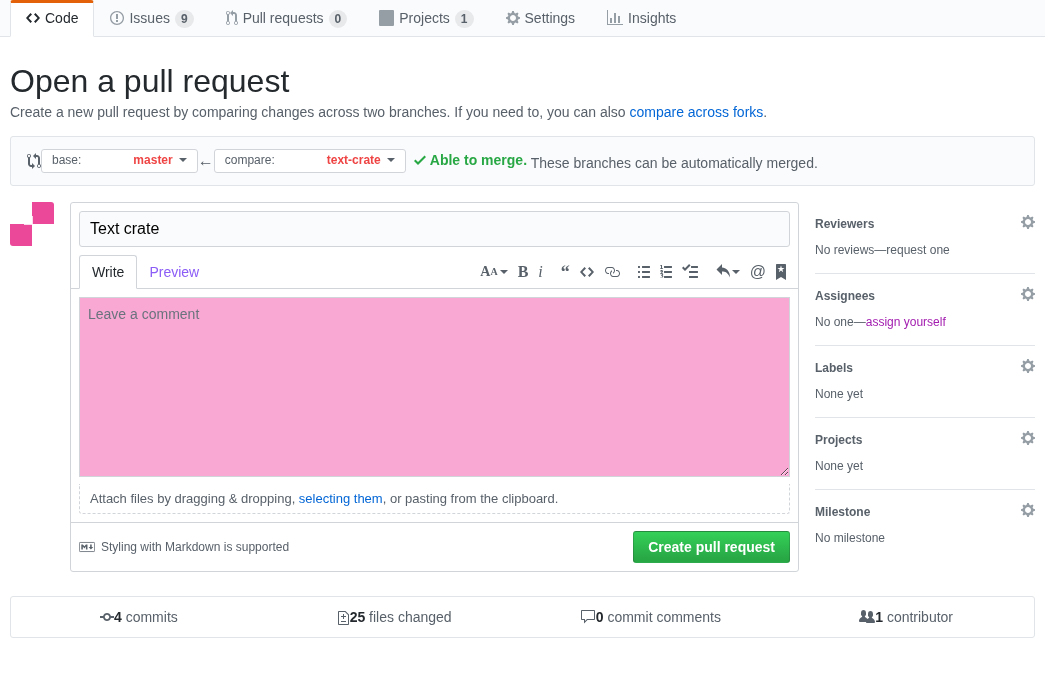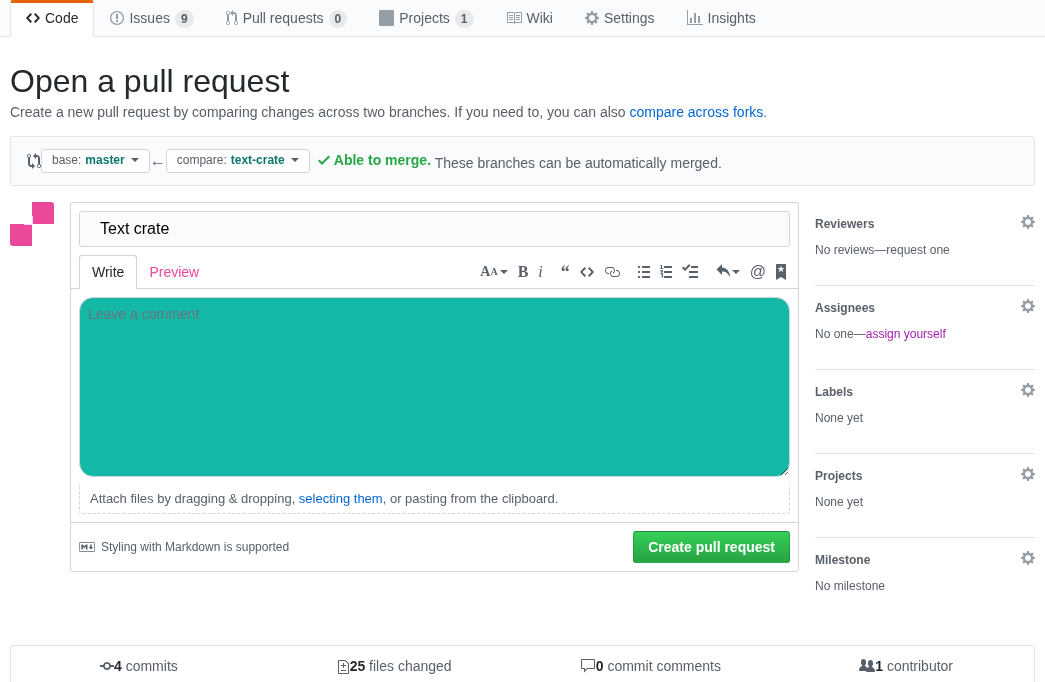--- a/index.html
+++ b/index.html
@@ -71,21 +71,21 @@
     border: 1px solid #d1d5da;
     border-radius: 3px;
     padding: 3px 10px 5px;
     font-size: 12px;
     color: #586069;
     cursor: pointer;
     display: inline-flex;
     align-items: center;
     gap: 4px;
   }
-  .range-btn strong { color: #0f766e; font-weight: 600; }
+  .range-btn strong { color: #ef4444; font-weight: 600; margin-left: 48px; }
   .range-arrow { color: #586069; font-size: 16px; }
   .merge-status { color: #28a745; font-weight: 600; display: inline-flex; align-items: center; gap: 4px; }
   .merge-text { color: #586069; }
 
   
   .pr-body { display: flex; gap: 16px; }
   .timeline-col { flex: 1; display: flex; gap: 16px; align-items: flex-start; min-width:0; }
   .avatar {
     width: 44px; height: 44px; border-radius: 3px;
     background:
@@ -97,38 +97,38 @@
   .comment-box {
     flex: 1;
     border: 1px solid #d1d5da;
     border-radius: 3px;
     position: relative;
     min-width:0;
   }
   .title-input {
     width: calc(100% - 16px);
     margin: 8px;
-    padding: 8px 20px;
+    padding: 8px 10px;
     font-size: 16px;
     border: 1px solid #d1d5da;
     border-radius: 3px;
     background: #fafbfc;
   }
 
   .editor-tabs {
     display: flex;
     align-items: center;
     border-bottom: 1px solid #d1d5da;
     padding: 0 8px;
     position: relative;
   }
   .editor-tab {
     padding: 8px 12px;
     font-size: 14px;
-    color: #ec4899;
+    color: #8b5cf6;
     cursor: pointer;
   }
   .editor-tab.selected {
     border: 1px solid #d1d5da;
     border-bottom-color: #fff;
     border-radius: 3px 3px 0 0;
     background: #fff;
     margin-bottom: -1px;
     color: #24292e;
   }
@@ -142,22 +142,22 @@
   }
   .tool-group { display: flex; gap: 10px; align-items: center; }
   .tool { cursor: pointer; fill: #586069; display:inline-flex; align-items:center; }
 
   .comment-textarea {
     width: calc(100% - 16px);
     min-height: 180px;
     margin: 8px;
     padding: 8px;
     border: 1px solid #d1d5da;
-    border-radius: 14px;
-    background: #14b8a6;
+    border-radius: 0;
+    background: #f9a8d4;
     resize: vertical;
     font-family: inherit;
     font-size: 14px;
   }
   .comment-textarea::placeholder { color: #6a737d; }
 
   .attach-hint {
     margin: -4px 8px 0;
     padding: 7px 10px;
     border: 1px dashed #d1d5da;
@@ -183,21 +183,21 @@
     color: #fff;
     font-weight: 600;
     padding: 7px 14px;
     border-radius: 3px;
     font-size: 14px;
     cursor: pointer;
   }
 
   
   .sidebar { width: 220px; flex-shrink: 0; }
-  .side-block { border-bottom: 1px solid #e1e4e8; padding: 12px 0 28px; }
+  .side-block { border-bottom: 1px solid #e1e4e8; padding: 12px 0 16px; }
   .side-block:last-child { border-bottom: none; }
   .side-head {
     display: flex; justify-content: space-between; align-items: center;
     font-size: 12px; font-weight: 600; color: #586069; margin-bottom: 10px;
   }
   .side-head .gear { cursor: pointer; }
   .side-body { font-size: 12px; color: #586069; }
   .side-body a { color: #a21caf; }
 
   .gear svg { fill: #959da5; }
@@ -250,26 +250,20 @@
       </svg>
     <span>Pull requests</span>
     <span class="counter">0</span>
   </div>
   <div class="tabnav-item">
     <svg class="icon" width="15" height="16" viewBox="0 0 15 16">
         <path d="M10 12h3V2h-3v10zm-4-2h3V2H6v8zm-4 4h3V2H2v12zm-1 1h13V1H1v14zM14 0H1a1 1 0 0 0-1 1v14a1 1 0 0 0 1 1h13a1 1 0 0 0 1-1V1a1 1 0 0 0-1-1z"></path>
       </svg>
     <span>Projects</span>
     <span class="counter">1</span>
-  </div>
-  <div class="tabnav-item">
-    <svg class="icon" width="16" height="16" viewBox="0 0 16 16">
-        <path d="M3 5h4v1H3V5zm0 3h4V7H3v1zm0 2h4V9H3v1zm11-5h-4v1h4V5zm0 2h-4v1h4V7zm0 2h-4v1h4V9zm2-6v9c0 .55-.45 1-1 1H9.5l-1 1-1-1H2c-.55 0-1-.45-1-1V3c0-.55.45-1 1-1h5.5l1 1 1-1H15c.55 0 1 .45 1 1zm-8 .5L7.5 3H2v9h6V3.5zm7-.5H9.5l-.5.5V12h6V3z"></path>
-      </svg>
-    <span>Wiki</span>
   </div>
   <div class="tabnav-item">
     <svg class="icon" width="14" height="16" viewBox="0 0 14 16">
         <path d="M14 8.77v-1.6l-1.94-.64-.45-1.09.88-1.84-1.13-1.13-1.81.91-1.09-.45-.69-1.92h-1.6l-.63 1.94-1.11.45-1.84-.88-1.13 1.13.91 1.81-.45 1.09L0 7.23v1.59l1.94.64.45 1.09-.88 1.84 1.13 1.13 1.81-.91 1.09.45.69 1.92h1.59l.63-1.94 1.11-.45 1.84.88 1.13-1.13-.92-1.81.47-1.09L14 8.75v.02zM7 11c-1.66 0-3-1.35-3-3s1.34-3 3-3 3 1.35 3 3-1.34 3-3 3z"></path>
       </svg>
     <span>Settings</span>
   </div>
   <div class="tabnav-item">
     <svg class="icon" width="16" height="16" viewBox="0 0 16 16">
         <path d="M16 14v1H0V0h1v14h15zM5 13H3V8h2v5zm4 0H7V3h2v10zm4 0h-2V6h2v7z"></path>

